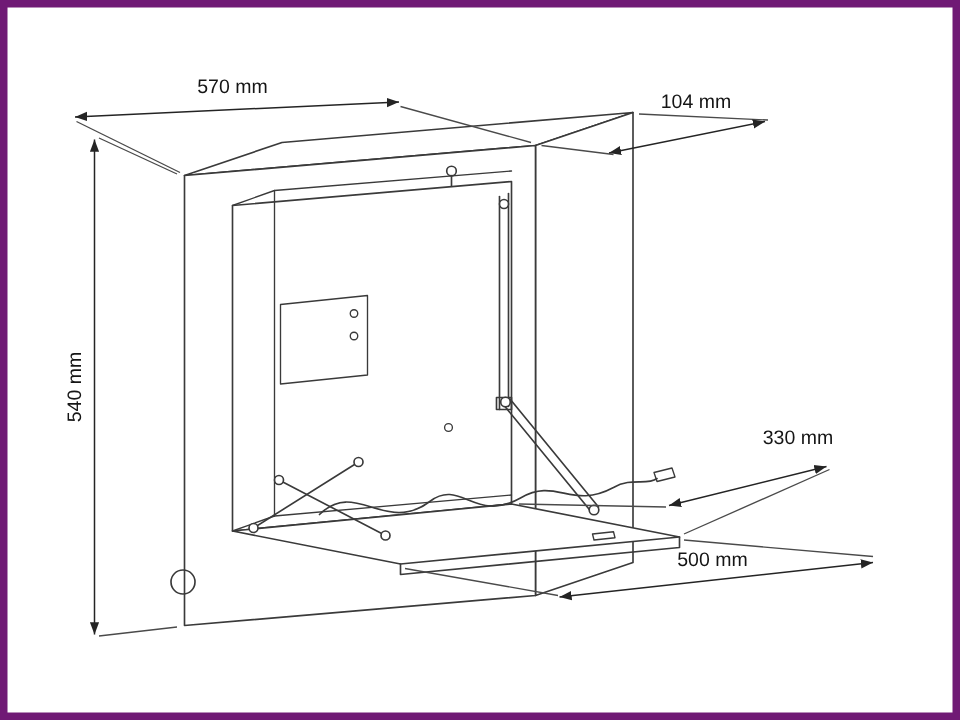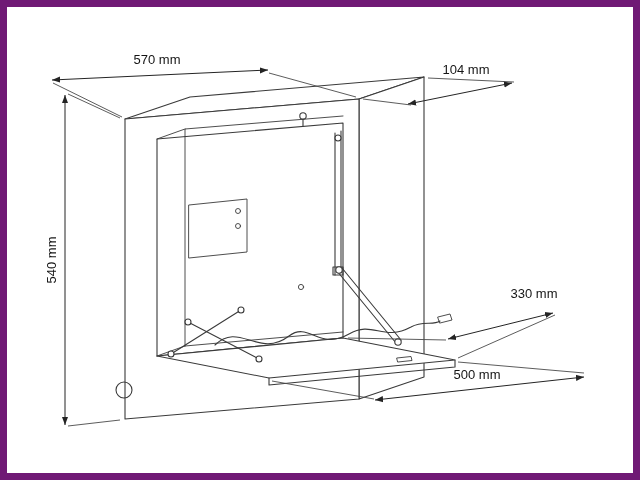--- a/index.html
+++ b/index.html
@@ -1,21 +1,21 @@
 <!DOCTYPE html>
 <html><head>
 <meta charset="utf-8">
 <style>
   html, body { margin: 0; padding: 0; background: #fff; }
   .frame {
     position: relative;
     width: 640px;
     height: 480px;
     box-sizing: border-box;
-    border: 7px solid #701a75;
+    border: 5px solid #701a75;
     background: #ffffff;
     overflow: hidden;
     font-family: "Liberation Sans", sans-serif;
   }
   svg { display: block; }
   
   .draw line, .draw polygon, .draw polyline, .draw path, .draw circle, .draw rect {
     stroke: #3a3a3a;
     stroke-width: 1.1;
     fill: none;

